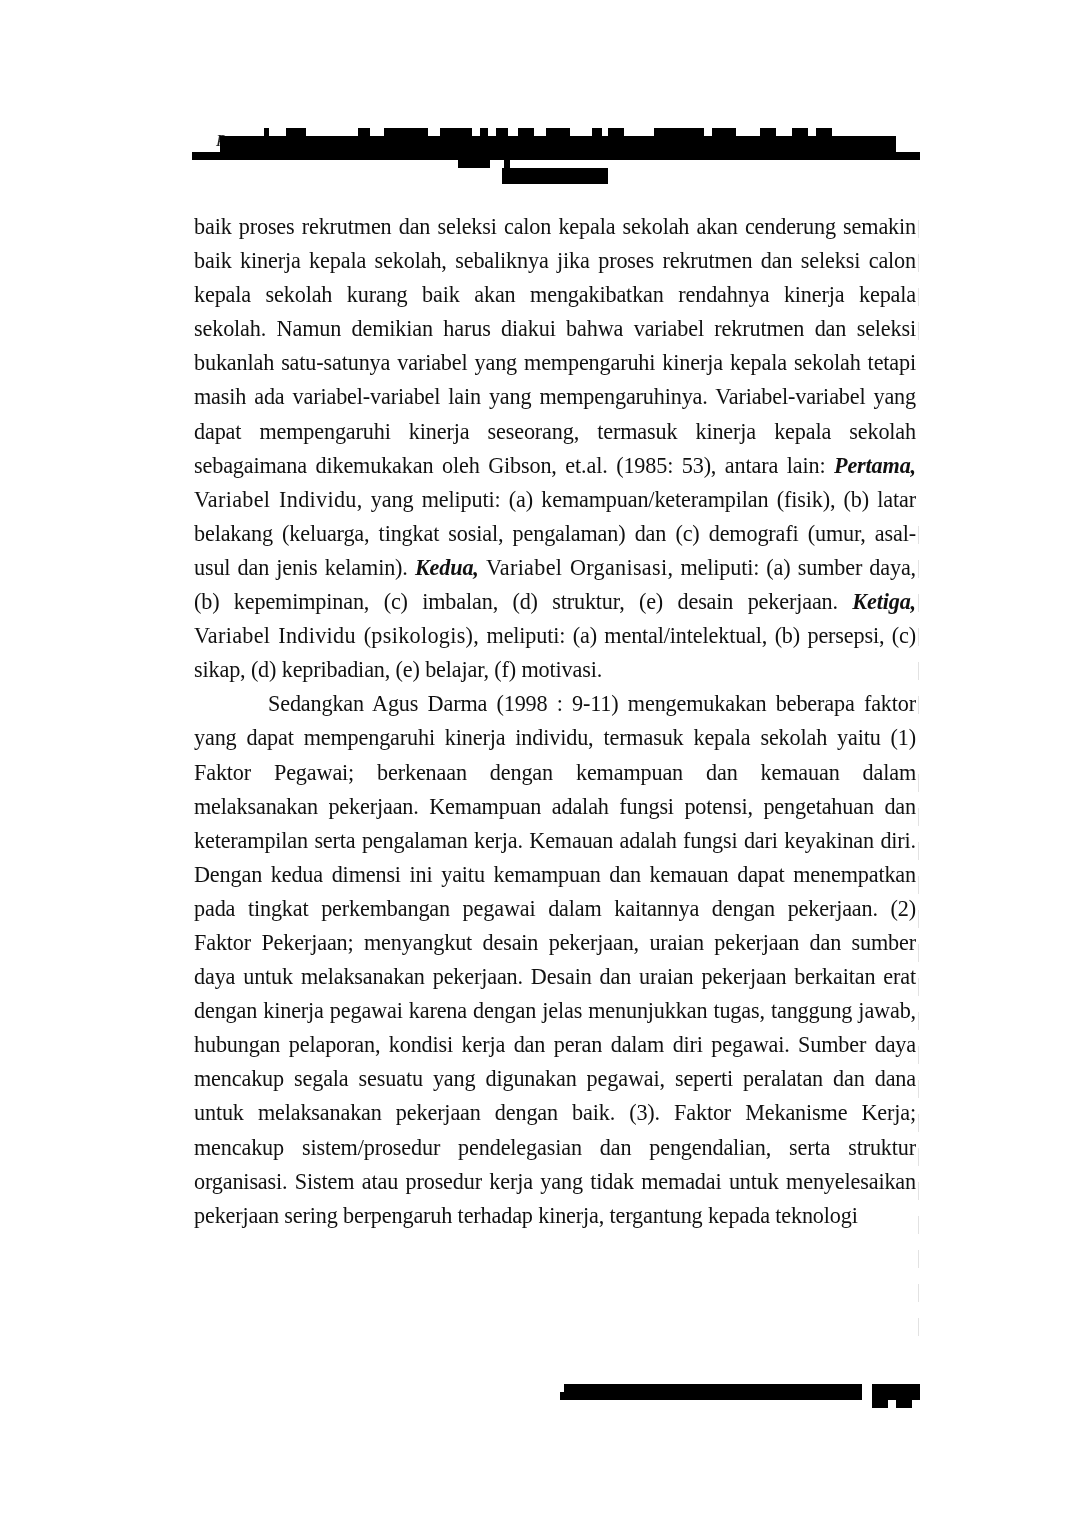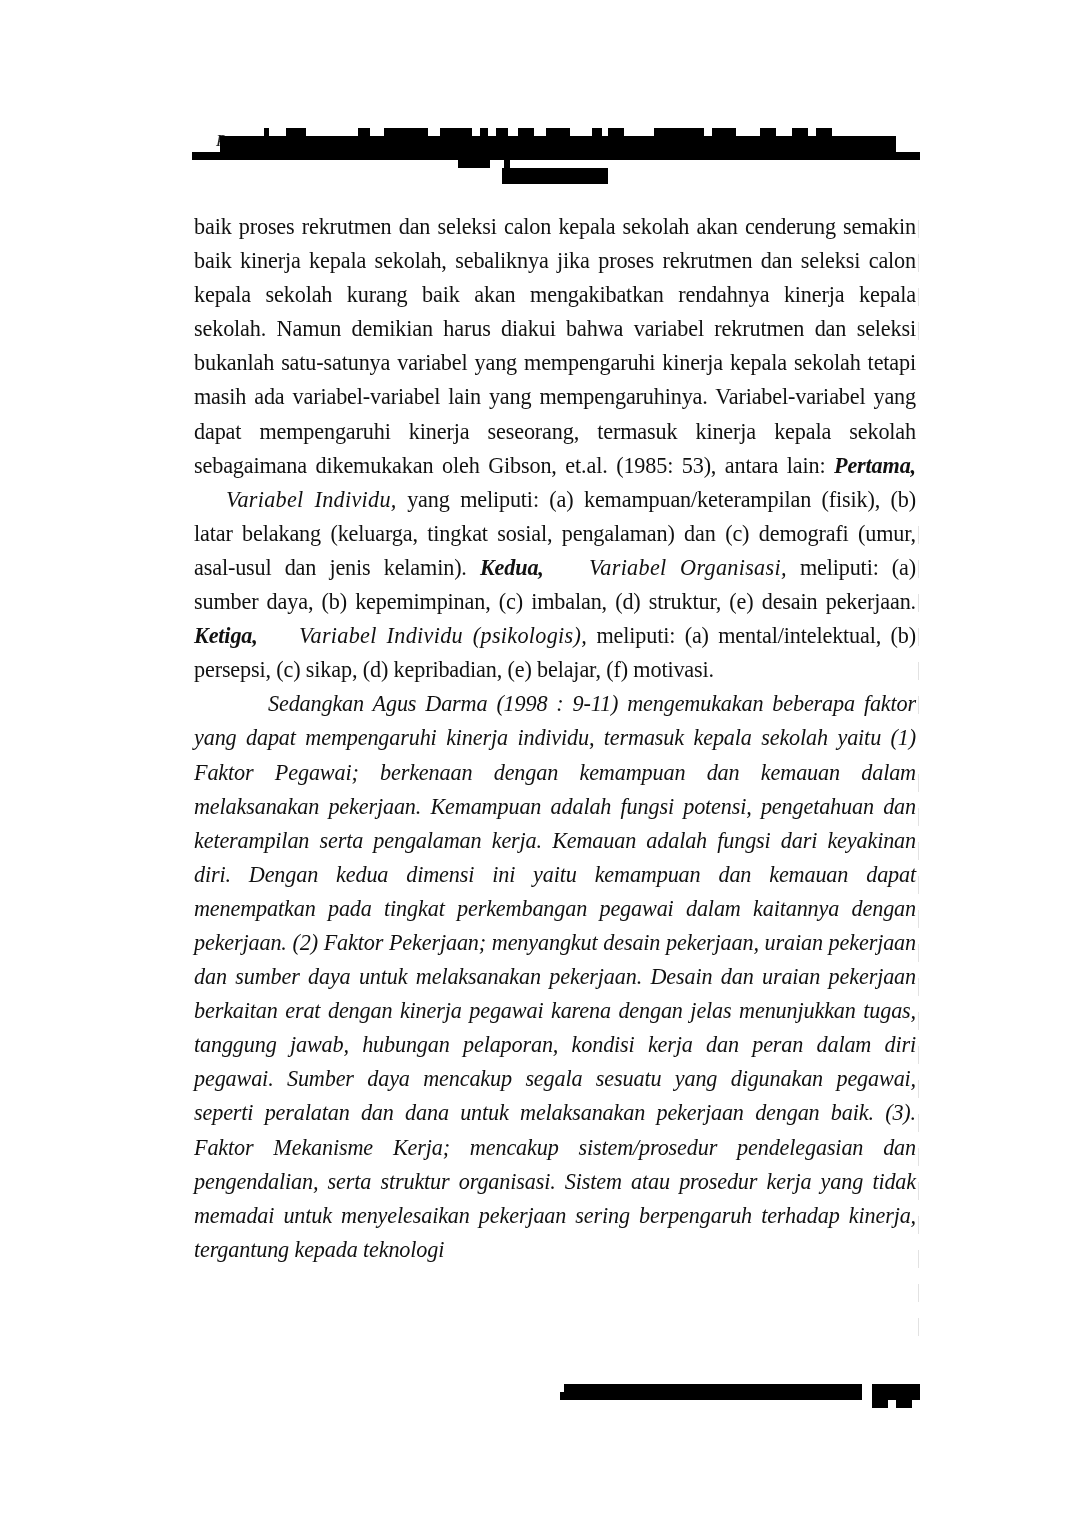--- a/index.html
+++ b/index.html
@@ -50,24 +50,23 @@
       line-height: 34.1px;
       text-align: justify;
       letter-spacing: -0.15px;
     }
     .body-text p {
       margin: 0;
     }
     .body-text p.indent {
       text-indent: 74px;
       margin-top: 0;
-      font-style: italic;
     }
     .bi { font-weight: bold; font-style: italic; }
-    .it { font-style: italic; letter-spacing: 0.3px; margin-left: 32px; }
+    .it { letter-spacing: 0.3px; }
     .edge-marks {
       position: absolute;
       left: 918px;
       top: 220px;
       width: 2px;
       height: 1120px;
     }
     .edge-mark {
       position: absolute;
       left: 0;

